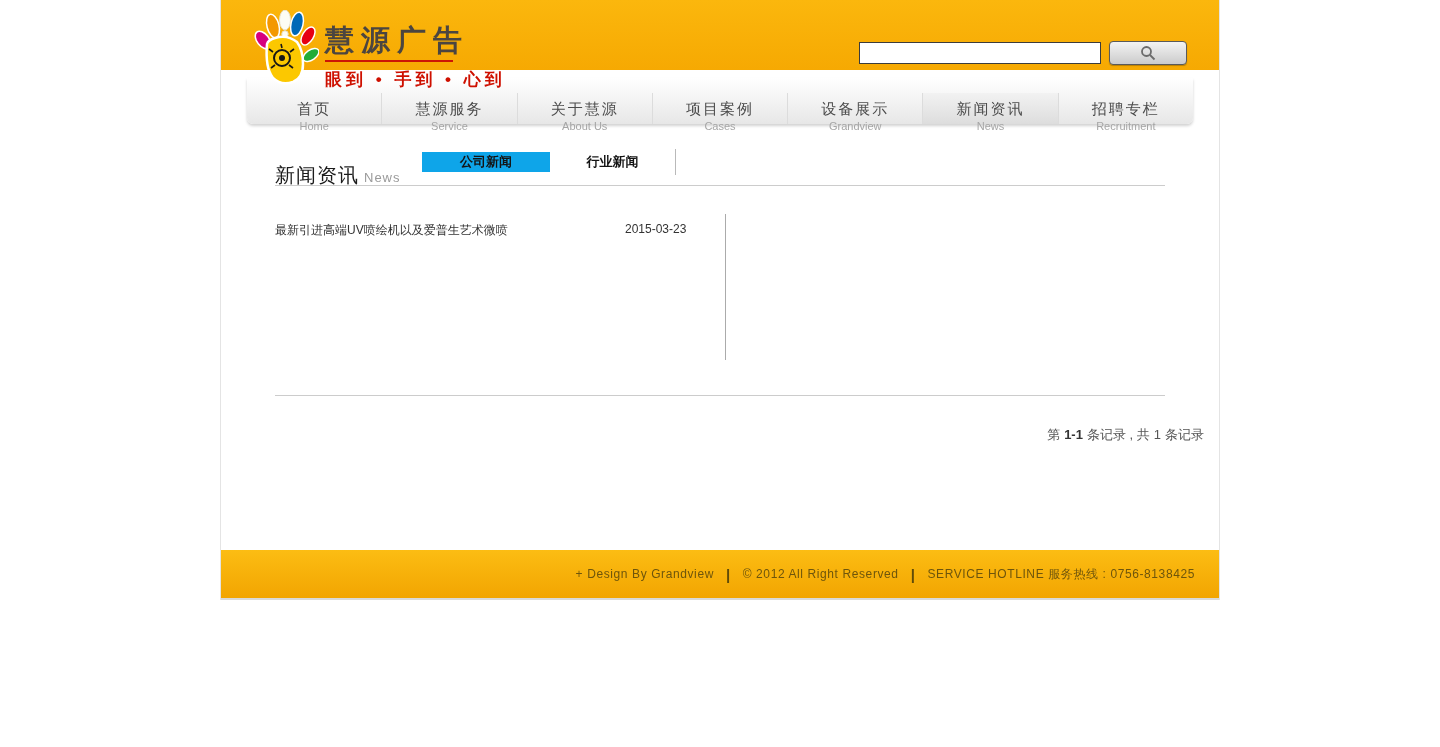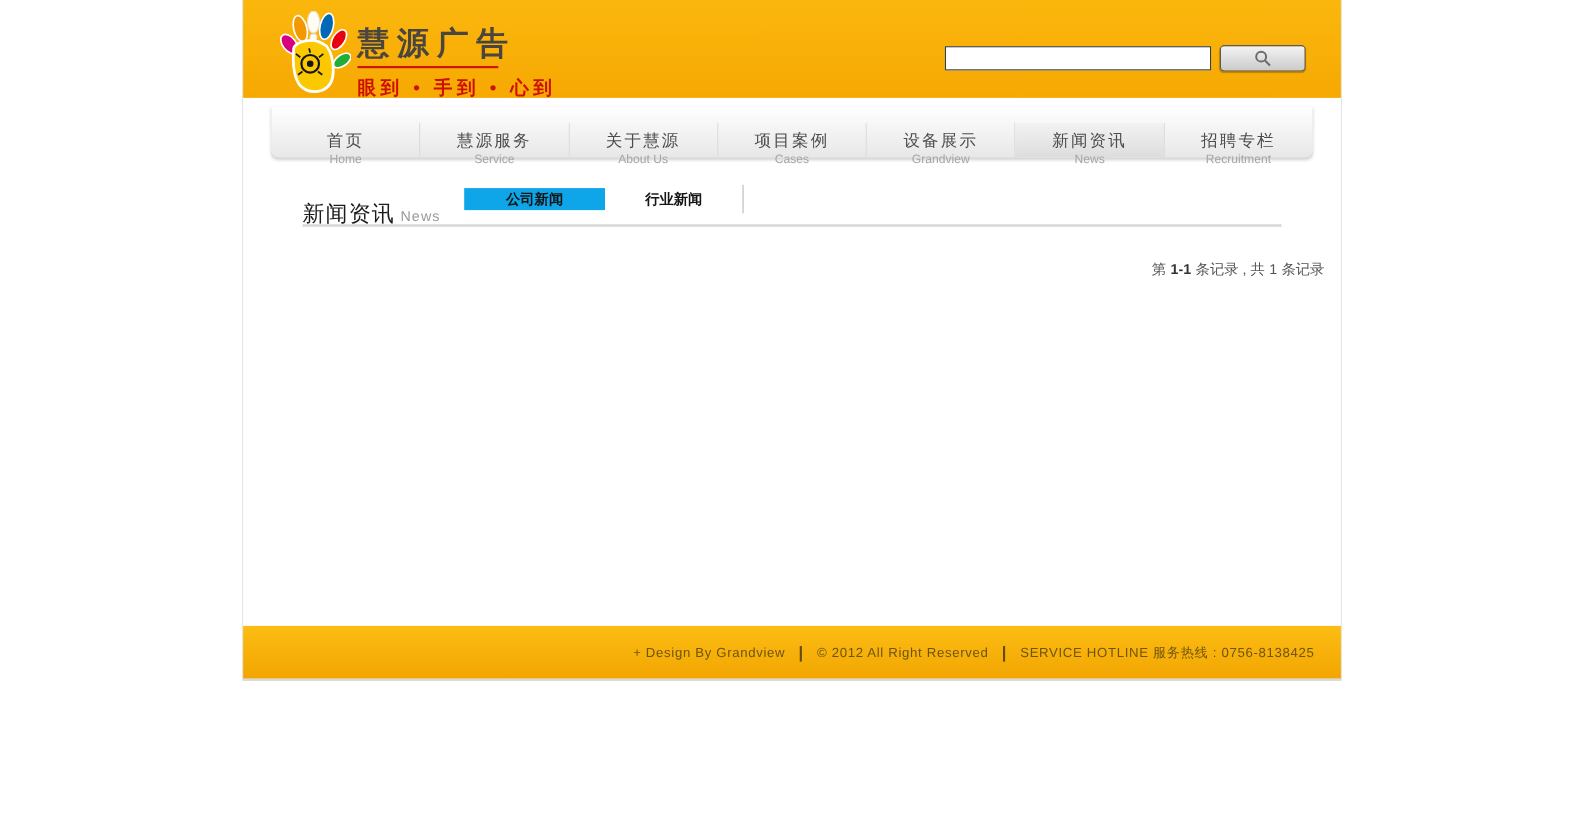--- a/index.html
+++ b/index.html
@@ -2,21 +2,21 @@
 <html><head>
 <meta charset="utf-8">
 <style>
   * { margin:0; padding:0; box-sizing:border-box; }
   body { background:#fff; font-family:"Liberation Sans", sans-serif; }
   .page { width:1440px; height:747px; background:#fff; overflow:hidden; }
   .wrapper { width:1000px; margin:0 auto; background:#fff;
              border-left:1px solid #e4e4e4; border-right:1px solid #e4e4e4; }
 
   
-  .site-header { height:89px; background:linear-gradient(180deg,#fbb70d 0%,#f6a902 100%); position:relative;text-decoration:underline; }
+  .site-header { height:70px; background:linear-gradient(180deg,#fbb70d 0%,#f6a902 100%); position:relative;text-decoration:underline; }
   .brand { position:absolute; left:30px; top:10px; display:flex; align-items:flex-start; }
   .logo { display:block; width:68px; height:80px; }
   .brand-text { margin-left:6px; padding-top:14px; }
   .brand-name { font-size:29px; font-weight:bold; color:#4b4540; letter-spacing:7px; line-height:32px; }
   .brand-underline { height:2px; background:#cc1505; margin:4px 0 6px; width:128px; }
   .brand-slogan { color:#ce1000; font-size:17px; font-weight:bold; letter-spacing:4px; }
 
   .search { position:absolute; right:32px; top:41px; display:flex; align-items:center; gap:8px; }
   .search-input { width:242px; height:22px; border:1px solid #3c3c3c; background:#fff; padding:0 4px; font-size:12px; }
   .search-button { width:78px; height:24px; border:1px solid #5a5a5a; border-radius:4px;
@@ -139,20 +139,27 @@
     <div class="main">
       <div class="section-head">
         <div class="sec-title">
           <span>新闻资讯</span><span class="sec-title-en">News</span>
         </div>
         <div class="tab tab-company">公司新闻</div>
         <div class="tab tab-industry">行业新闻</div>
         <div class="tab-divider"></div>
       </div>
       <hr class="rule">
+      <div class="news-list">
+        <div class="news-row">
+          <span class="news-title">最新引进高端UV喷绘机以及爱普生艺术微喷</span>
+          <span class="news-date">2015-03-23</span>
+        </div>
+        <div class="vline"></div>
+      </div>
       <hr class="rule" style="margin-top:0">
       <div class="pagination">
         <span>第</span><span class="pg-range">1-1</span><span>条记录 , 共</span><span>1</span><span>条记录</span>
       </div>
     </div>
 
     <div class="site-footer">
       <span>+ Design By Grandview</span>
       <span class="f-sep">|</span>
       <span>© 2012 All Right Reserved</span>

